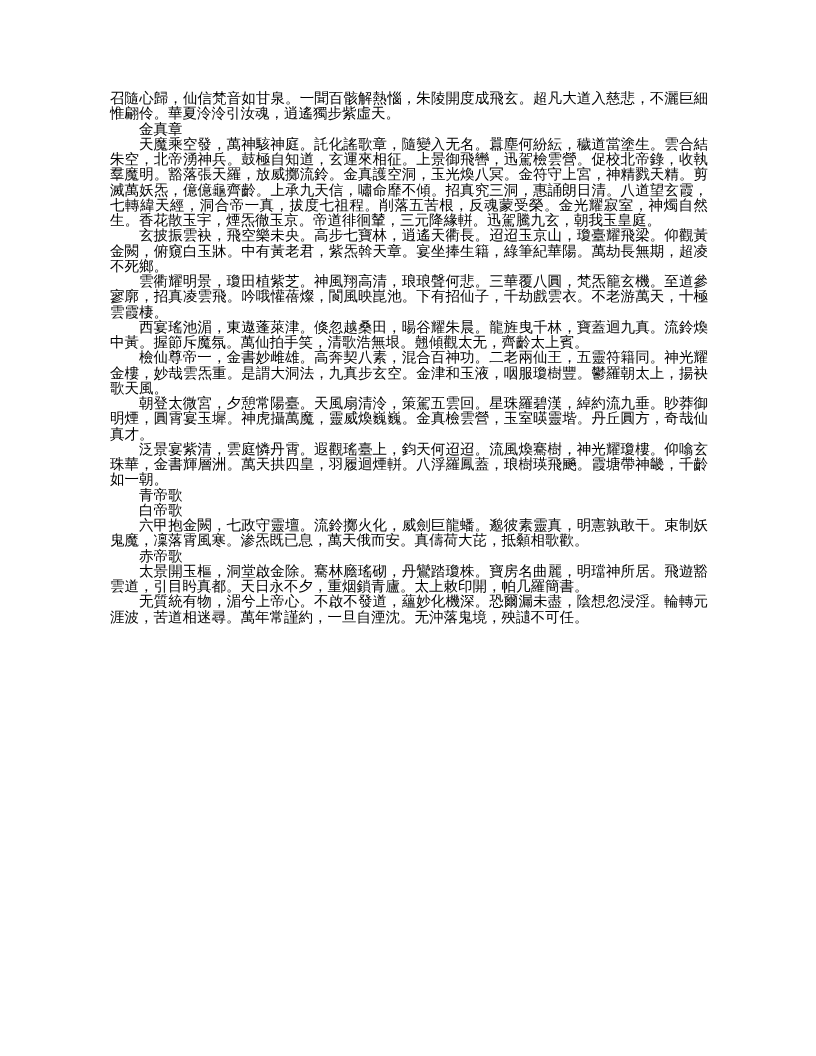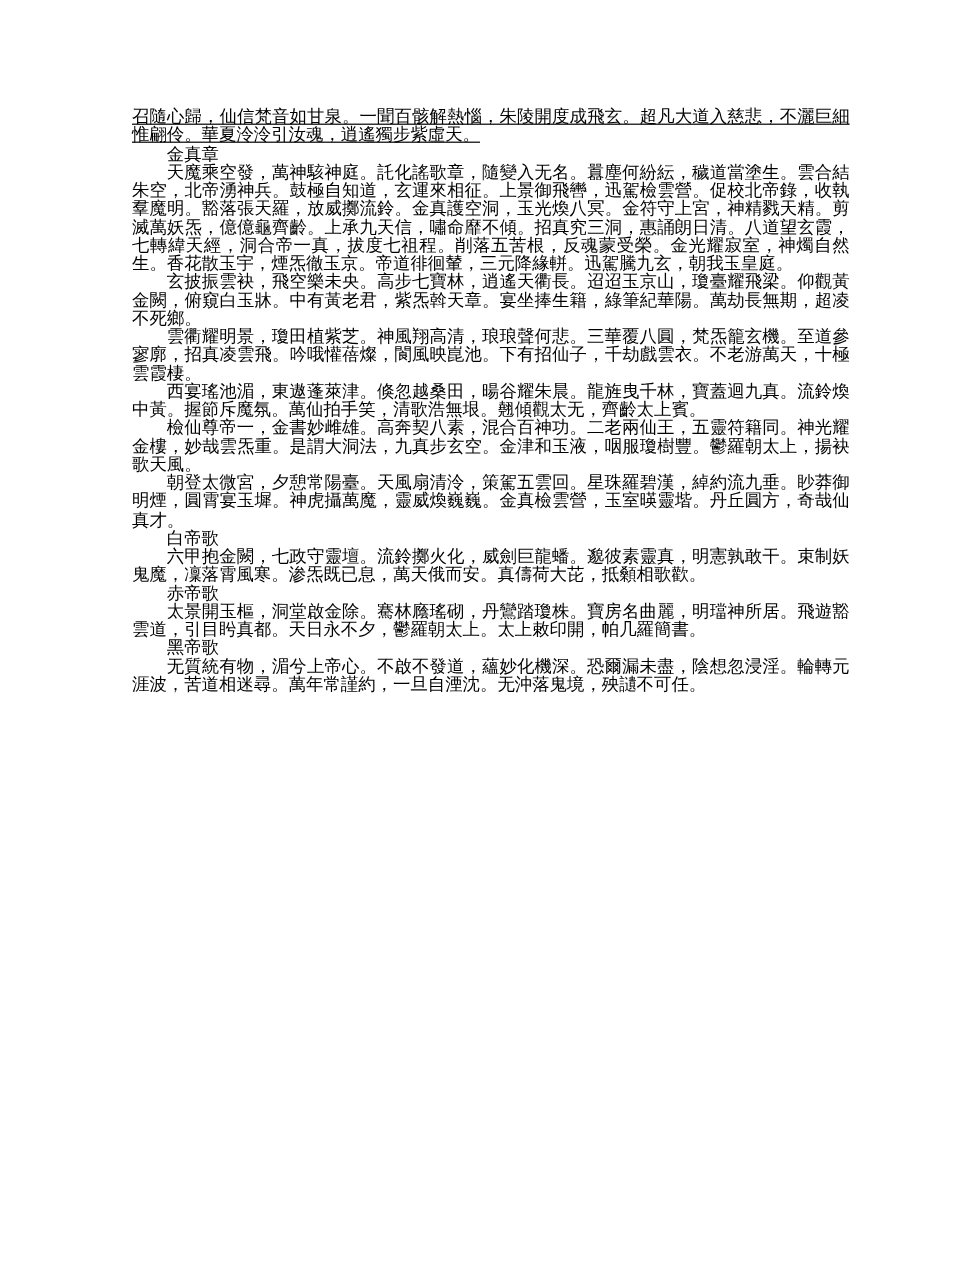--- a/index.html
+++ b/index.html
@@ -34,39 +34,39 @@
     text-justify: inter-ideograph;
     word-break: break-all;
   }
   p.block {
     margin: 0;
     padding: 0;
     text-indent: 2em;
   }
   p.block.continuation {
     text-indent: 0;
-    text-decoration: underline;
   }
   p.block.heading {
     text-indent: 2em;
   }
 </style>
 </head>
 <body>
 
 <div class="page">
   <div class="doc-text" id="doc-container">
       <p class="block continuation">召隨心歸，仙信梵音如甘泉。一聞百骸解熱惱，朱陵開度成飛玄。超凡大道入慈悲，不灑巨細惟翩伶。華夏泠泠引汝魂，逍遙獨步紫虛天。</p>
       <p class="block heading">金真章</p>
       <p class="block paragraph">天魔乘空發，萬神駭神庭。託化謠歌章，隨變入无名。囂塵何紛紜，穢道當塗生。雲合結朱空，北帝湧神兵。鼓極自知道，玄運來相征。上景御飛轡，迅駕檢雲營。促校北帝錄，收執羣魔明。豁落張天羅，放威擲流鈴。金真護空洞，玉光煥八冥。金符守上宮，神精戮天精。剪滅萬妖炁，億億龜齊齡。上承九天信，嘯命靡不傾。招真究三洞，惠誦朗日清。八道望玄霞，七轉緯天經，洞合帝一真，拔度七祖程。削落五苦根，反魂蒙受榮。金光耀寂室，神燭自然生。香花散玉宇，煙炁徹玉京。帝道徘徊輦，三元降緣軿。迅駕騰九玄，朝我玉皇庭。</p>
       <p class="block paragraph">玄披振雲袂，飛空樂未央。高步七寶林，逍遙天衢長。迢迢玉京山，瓊臺耀飛梁。仰觀黃金闕，俯窺白玉牀。中有黃老君，紫炁斡天章。宴坐捧生籍，綠筆紀華陽。萬劫長無期，超凌不死鄉。</p>
       <p class="block paragraph">雲衢耀明景，瓊田植紫芝。神風翔高清，琅琅聲何悲。三華覆八圓，梵炁籠玄機。至道參寥廓，招真凌雲飛。吟哦懽蓓燦，閬風映崑池。下有招仙子，千劫戲雲衣。不老游萬天，十極雲霞棲。</p>
       <p class="block paragraph">西宴瑤池湄，東遨蓬萊津。倏忽越桑田，暘谷耀朱晨。龍旌曳千林，寶蓋迴九真。流鈴煥中黃。握節斥魔氛。萬仙拍手笑，清歌浩無垠。翹傾觀太无，齊齡太上賓。</p>
       <p class="block paragraph">檢仙尊帝一，金書妙雌雄。高奔契八素，混合百神功。二老兩仙王，五靈符籍同。神光耀金樓，妙哉雲炁重。是謂大洞法，九真步玄空。金津和玉液，咽服瓊樹豐。鬱羅朝太上，揚袂歌天風。</p>
       <p class="block paragraph">朝登太微宮，夕憩常陽臺。天風扇清泠，策駕五雲回。星珠羅碧漢，綽約流九垂。眇莽御明煙，圓霄宴玉墀。神虎攝萬魔，靈威煥巍巍。金真檢雲營，玉室暎靈堦。丹丘圓方，奇哉仙真才。</p>
+      <p class="block paragraph">泛景宴紫清，雲庭憐丹霄。遐觀瑤臺上，鈞天何迢迢。流風煥騫樹，神光耀瓊樓。仰噏玄珠華，金書輝層洲。萬天拱四皇，羽履迴煙軿。八浮羅鳳蓋，琅樹瑛飛飈。霞塘帶神畿，千齡如一朝。</p>
+      <p class="block heading">青帝歌</p>
       <p class="block heading">白帝歌</p>
       <p class="block paragraph">六甲抱金闕，七政守靈壇。流鈴擲火化，威劍巨龍蟠。邈彼素靈真，明憲孰敢干。束制妖鬼魔，凜落霄風寒。渗炁既已息，萬天俄而安。真儔荷大芘，抵顙相歌歡。</p>
       <p class="block heading">赤帝歌</p>
-      <p class="block paragraph">太景開玉樞，洞堂啟金除。騫林廕瑤砌，丹鸞踏瓊株。寶房名曲麗，明璫神所居。飛遊豁雲道，引目盻真都。天日永不夕，鬱羅朝太上。太上敕印開，帕几羅簡書。</p>
-      <p class="block heading">黑帝歌</p>
+      <p class="block paragraph">太景開玉樞，洞堂啟金除。騫林廕瑤砌，丹鸞踏瓊株。寶房名曲麗，明璫神所居。飛遊豁雲道，引目盻真都。天日永不夕，重烟鎖青廬。太上敕印開，帕几羅簡書。</p>
       <p class="block paragraph">无質統有物，湄兮上帝心。不啟不發道，蘊妙化機深。恐爾漏未盡，陰想忽浸淫。輪轉元涯波，苦道相迷尋。萬年常謹約，一旦自湮沈。无沖落鬼境，殃讉不可任。</p>
     </div>
 </div>
 
 </body></html>

